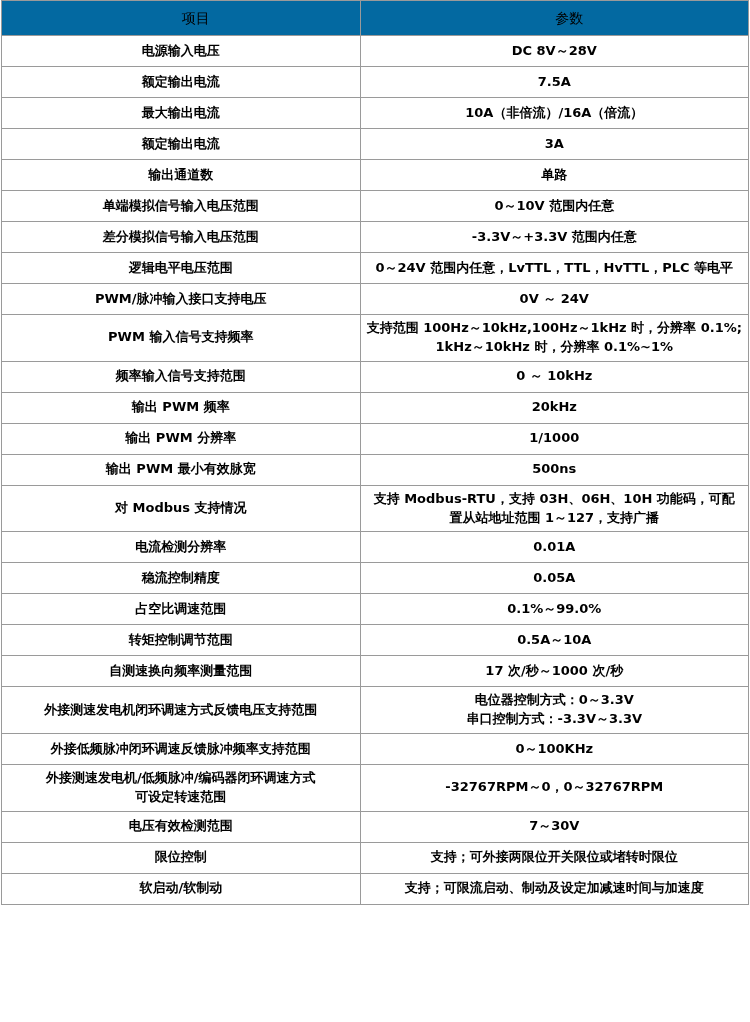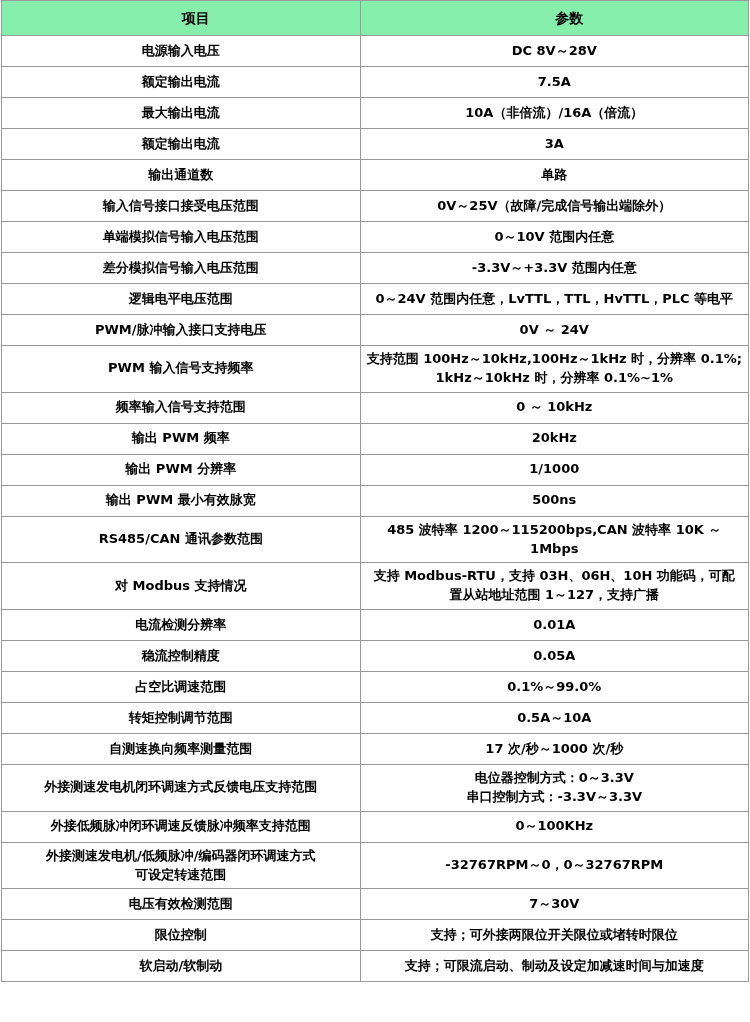--- a/index.html
+++ b/index.html
@@ -20,22 +20,22 @@
   }
   .spec-table th, .spec-table td {
     border: 1px solid #9a9a9a;
     text-align: center;
     vertical-align: middle;
     padding: 4px 6px;
     font-size: 13px;
     line-height: 1.45;
   }
   .spec-table thead th {
-    background: #86efac;
-    font-weight: bold;
+    background: #0369a1;
+    font-weight: normal;
     font-size: 14px;
     height: 26px;
     padding-left: 36px;
   }
   .spec-table tbody td {
     background: #ffffff;
     height: 22px;
   }
   col.col-item { width: 48%; }
   col.col-param { width: 52%; }
@@ -73,24 +73,20 @@
       </tr>
       <tr>
         <td class="cell-multiline">额定输出电流</td>
         <td class="cell-multiline">3A</td>
       </tr>
       <tr>
         <td class="cell-multiline">输出通道数</td>
         <td class="cell-multiline">单路</td>
       </tr>
       <tr>
-        <td class="cell-multiline">输入信号接口接受电压范围</td>
-        <td class="cell-multiline">0V～25V（故障/完成信号输出端除外）</td>
-      </tr>
-      <tr>
         <td class="cell-multiline">单端模拟信号输入电压范围</td>
         <td class="cell-multiline">0～10V 范围内任意</td>
       </tr>
       <tr>
         <td class="cell-multiline">差分模拟信号输入电压范围</td>
         <td class="cell-multiline">-3.3V～+3.3V 范围内任意</td>
       </tr>
       <tr>
         <td class="cell-multiline">逻辑电平电压范围</td>
         <td class="cell-multiline">0～24V 范围内任意，LvTTL，TTL，HvTTL，PLC 等电平</td>
@@ -112,24 +108,20 @@
         <td class="cell-multiline">输出 PWM 频率</td>
         <td class="cell-multiline">20kHz</td>
       </tr>
       <tr>
         <td class="cell-multiline">输出 PWM 分辨率</td>
         <td class="cell-multiline">1/1000</td>
       </tr>
       <tr>
         <td class="cell-multiline">输出 PWM 最小有效脉宽</td>
         <td class="cell-multiline">500ns</td>
-      </tr>
-      <tr>
-        <td class="cell-multiline">RS485/CAN 通讯参数范围</td>
-        <td class="cell-multiline">485 波特率 1200～115200bps,CAN 波特率 10K ～1Mbps</td>
       </tr>
       <tr>
         <td class="cell-multiline">对 Modbus 支持情况</td>
         <td class="cell-multiline">支持 Modbus-RTU，支持 03H、06H、10H 功能码，可配
 置从站地址范围 1～127，支持广播</td>
       </tr>
       <tr>
         <td class="cell-multiline">电流检测分辨率</td>
         <td class="cell-multiline">0.01A</td>
       </tr>

